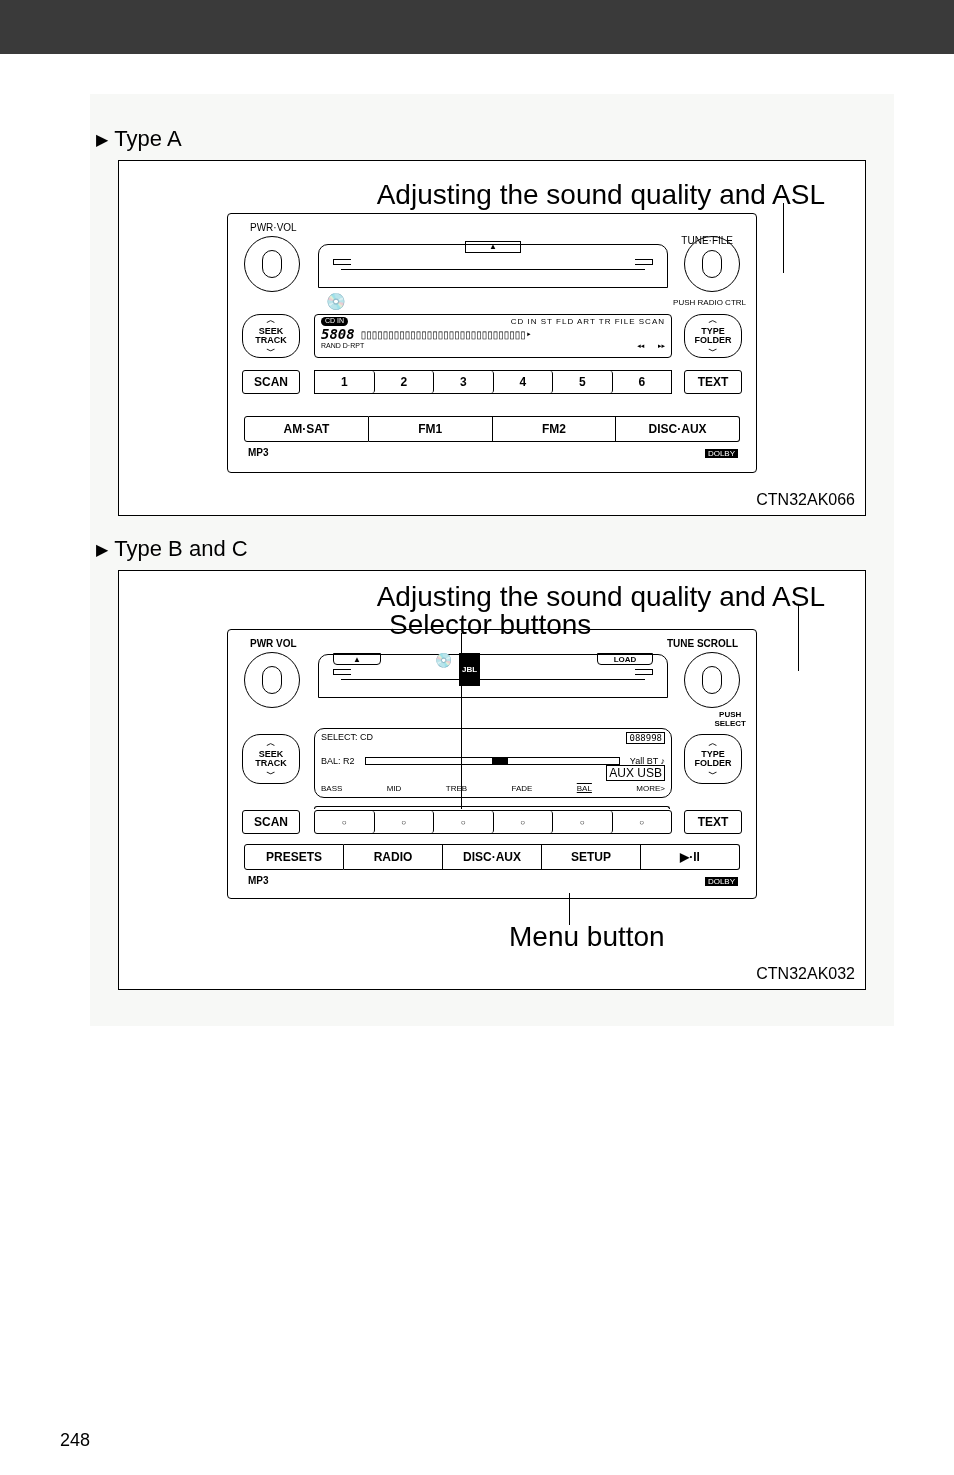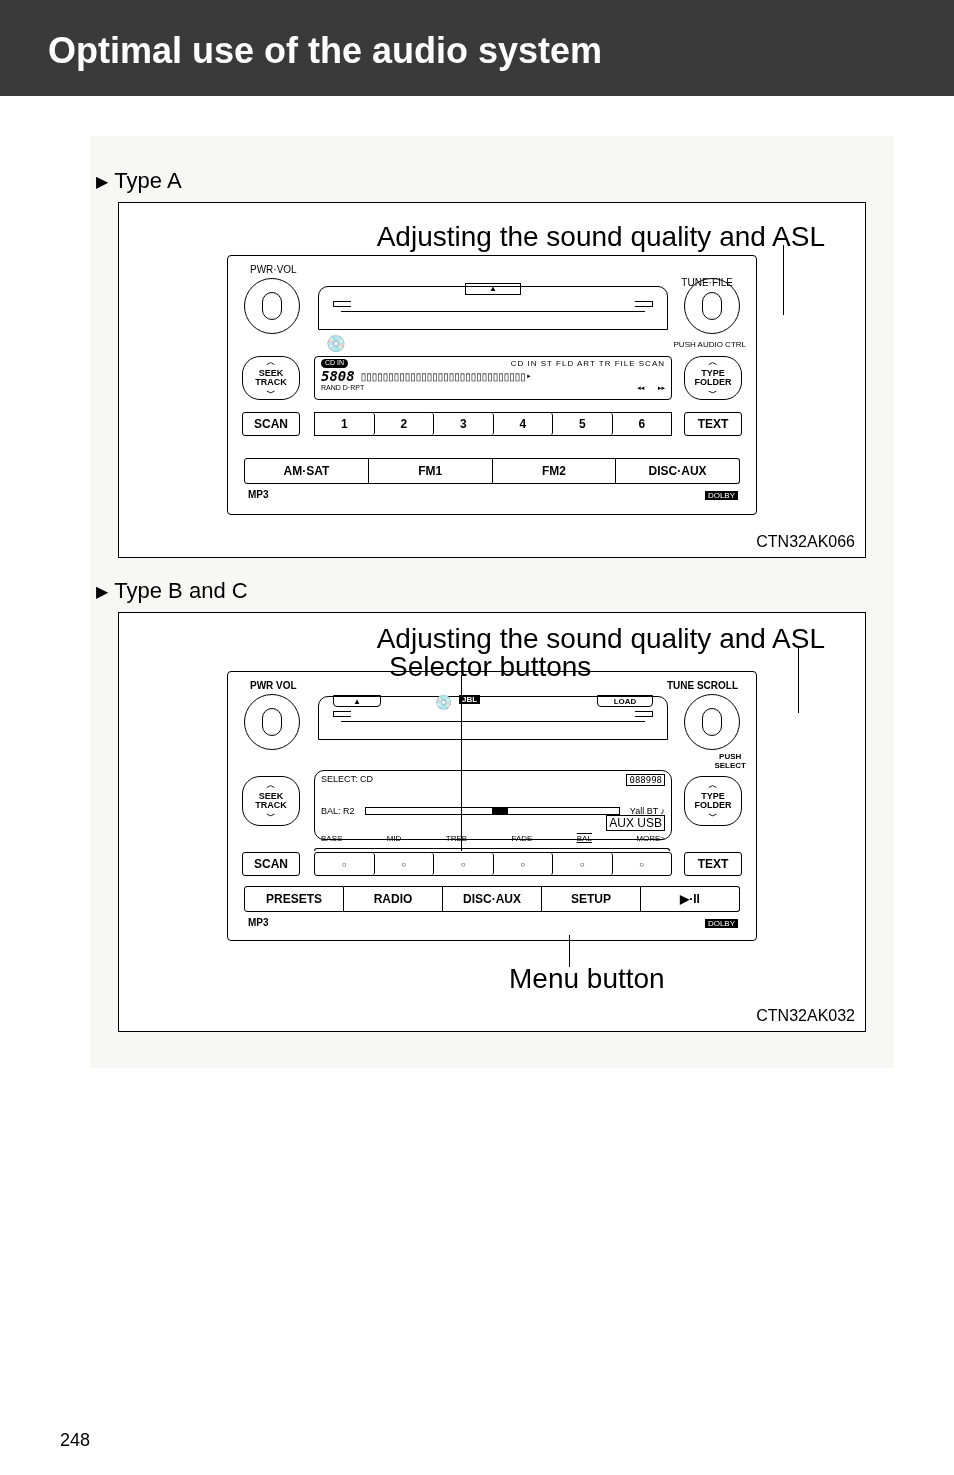--- a/index.html
+++ b/index.html
@@ -25,21 +25,20 @@
 .btn{position:absolute;border:1px solid #000;text-align:center;font-size:12px;font-weight:700;border-radius:3px;display:flex;align-items:center;justify-content:center;}
 .pnum{position:absolute;left:60px;bottom:24px;font-size:18px;}
 .seg{font-family:monospace;font-size:12px;}
 
 .radioB{position:relative;margin:58px auto 38px;width:530px;height:270px;border:1px solid #000;border-radius:4px;}
 </style>
 </head>
 <body>
 
 <div class="header">
-  <div class="title">Optimal use of the audio system</div>
 </div>
 
 <div class="inset">
 
   <div class="type-head">
     <span class="tri">▶</span>
     <span>Type A</span>
   </div>
   <div class="figbox" style="height:356px;">
     <div class="ann" style="top:18px;right:40px;">Adjusting the sound quality and ASL</div>
@@ -47,21 +46,21 @@
 
     <div class="radioA">
       <div class="lbl" style="top:8px;left:22px;">PWR·VOL</div>
       <div class="lbl" style="top:8px;right:23px;margin-top:13px;">TUNE·FILE</div>
       <div class="knob" style="left:16px;top:22px;">
           <div class="inner"></div>
         </div>
       <div class="knob" style="right:16px;top:22px;">
           <div class="inner"></div>
         </div>
-      <div class="lbl" style="top:84px;right:10px;font-size:8px;">PUSH AUDIO CTRL</div>
+      <div class="lbl" style="top:84px;right:10px;font-size:8px;">PUSH RADIO CTRL</div>
       <div class="slot">
         <div class="eject">▲</div>
         <div style="position:absolute;left:22px;top:24px;right:22px;height:1px;background:#000;"></div>
         <div style="position:absolute;left:14px;top:14px;height:6px;width:18px;border-left:1px solid #000;border-top:1px solid #000;border-bottom:1px solid #000;"></div>
         <div style="position:absolute;right:14px;top:14px;height:6px;width:18px;border-right:1px solid #000;border-top:1px solid #000;border-bottom:1px solid #000;"></div>
       </div>
       <div style="position:absolute;left:98px;top:78px;font-size:16px;">💿</div>
 
       <div class="btn" style="left:14px;top:100px;width:58px;height:44px;border-radius:18px;flex-direction:column;font-size:9px;">
           <span>︿</span>
@@ -136,42 +135,42 @@
       <div class="lbl" style="top:80px;right:10px;font-size:8px;white-space:pre-line;font-weight:700;text-align:center;">PUSH
 SELECT</div>
 
       <div class="slot" style="top:24px;">
         <div class="btn" style="top:-2px;left:14px;width:48px;height:12px;font-size:8px;border-radius:0 0 4px 4px;">▲</div>
         <div class="btn" style="top:-2px;right:14px;width:56px;height:12px;font-size:8px;border-radius:0 0 4px 4px;">LOAD</div>
         <div style="position:absolute;left:22px;top:24px;right:22px;height:1px;background:#000;"></div>
         <div style="position:absolute;left:14px;top:14px;height:6px;width:18px;border-left:1px solid #000;border-top:1px solid #000;border-bottom:1px solid #000;"></div>
         <div style="position:absolute;right:14px;top:14px;height:6px;width:18px;border-right:1px solid #000;border-top:1px solid #000;border-bottom:1px solid #000;"></div>
         <div style="position:absolute;left:116px;top:-3px;font-size:14px;">💿</div>
-        <div class="lbl" style="top:-2px;left:140px;font-size:8px;background:#000;color:#fff;padding:0 3px;font-weight:700;">JBL</div>
+        <div class="lbl" style="top:-2px;left:140px;font-size:8px;background:#000;color:#fff;padding:12px 3px;font-weight:700;">JBL</div>
       </div>
 
       <div class="btn" style="left:14px;top:104px;width:58px;height:50px;border-radius:18px;flex-direction:column;font-size:9px;">
           <span>︿</span>
           <span style="white-space:pre-line;line-height:1;">SEEK
 TRACK</span>
           <span>﹀</span>
         </div>
       <div class="btn" style="right:14px;top:104px;width:58px;height:50px;border-radius:18px;flex-direction:column;font-size:9px;">
           <span>︿</span>
           <span style="white-space:pre-line;line-height:1;">TYPE
 FOLDER</span>
           <span>﹀</span>
         </div>
 
       <div class="disp" style="left:86px;top:98px;width:358px;height:70px;font-size:9px;padding:3px 6px;border-radius:10px;">
         <div style="display:flex;justify-content:space-between;">
           <span>SELECT: CD</span>
           <span style="border:1px solid #000;padding:0 2px;font-family:monospace;">088998</span>
         </div>
-        <div style="display:flex;justify-content:space-between;align-items:center;margin-top:20px;">
+        <div style="display:flex;justify-content:space-between;align-items:center;margin-top:12px;">
           <span>BAL: R2</span>
           <span style="flex:1;margin:0 10px;height:8px;border:1px solid #000;position:relative;display:inline-block;">
               <span style="position:absolute;left:50%;width:16px;height:6px;background:#000;"></span>
             </span>
           <span>Yall BT ♪</span>
         </div>
         <div style="text-align:right;font-size:12px;"><span style="border:1px solid #000;padding:0 2px;">AUX USB</span></div>
         <div style="display:flex;justify-content:space-between;font-size:8px;margin-top:4px;border-top:0px;">
           <span>BASS</span>
           <span>MID</span>

